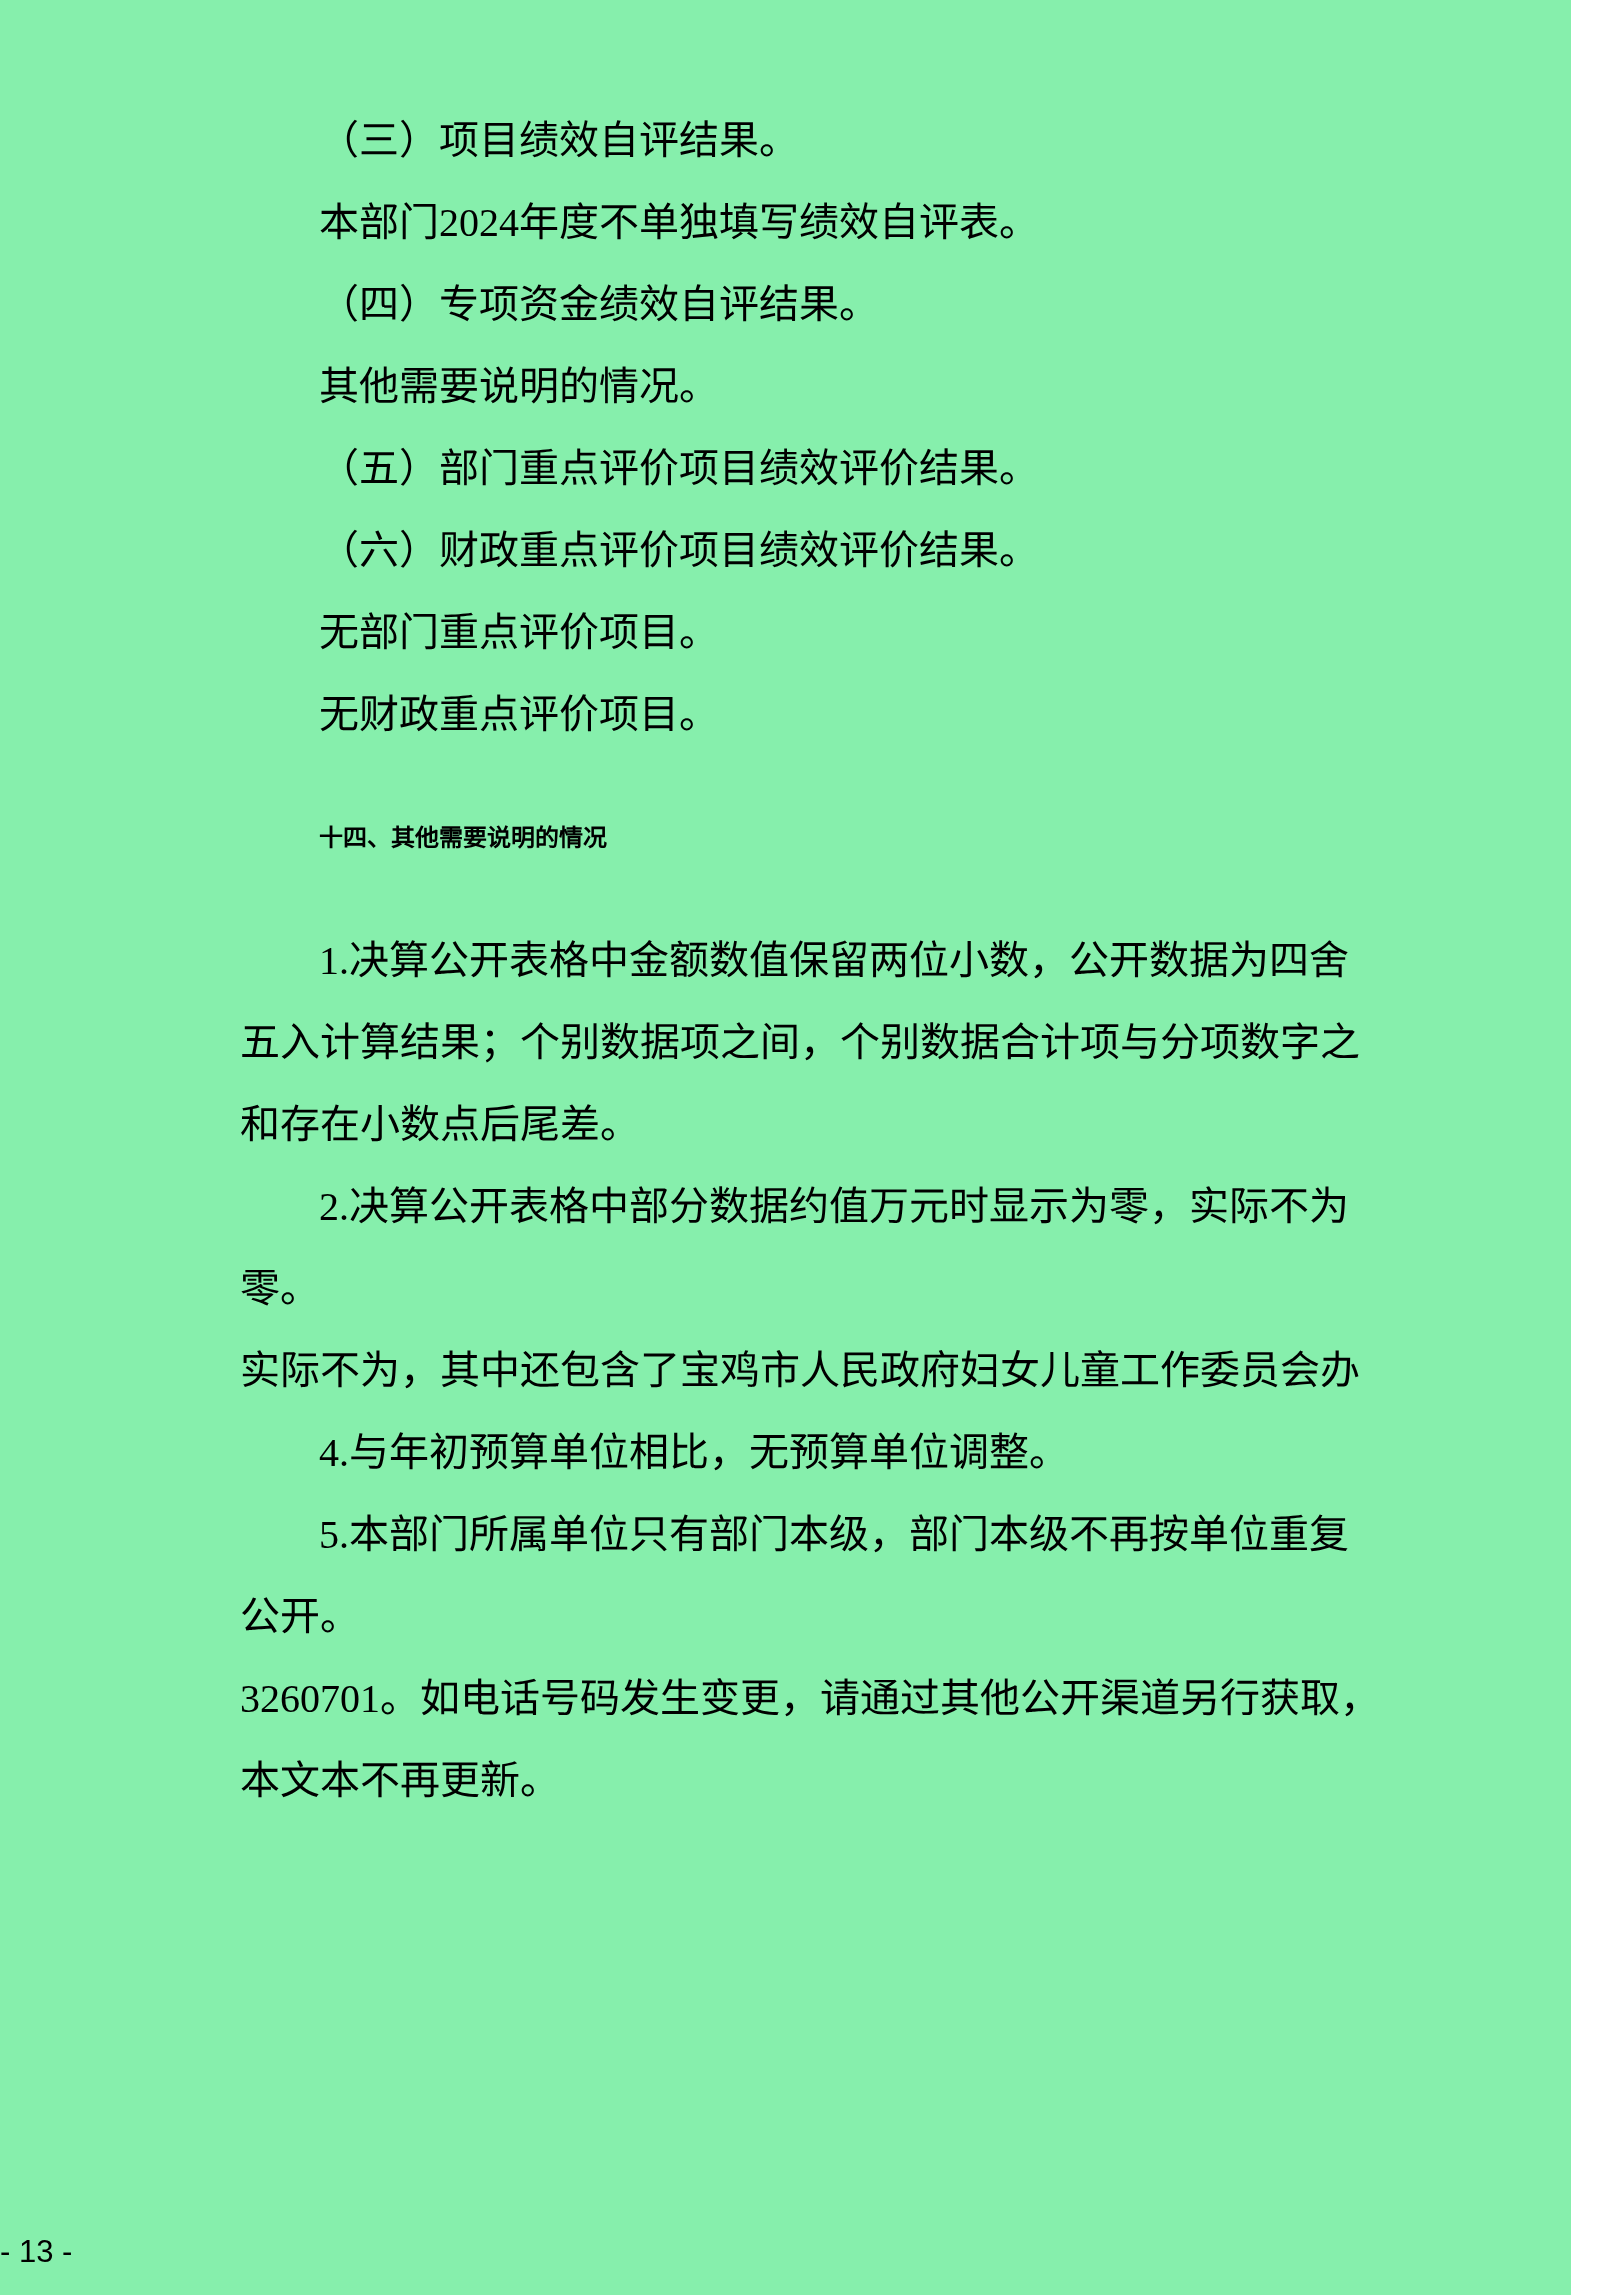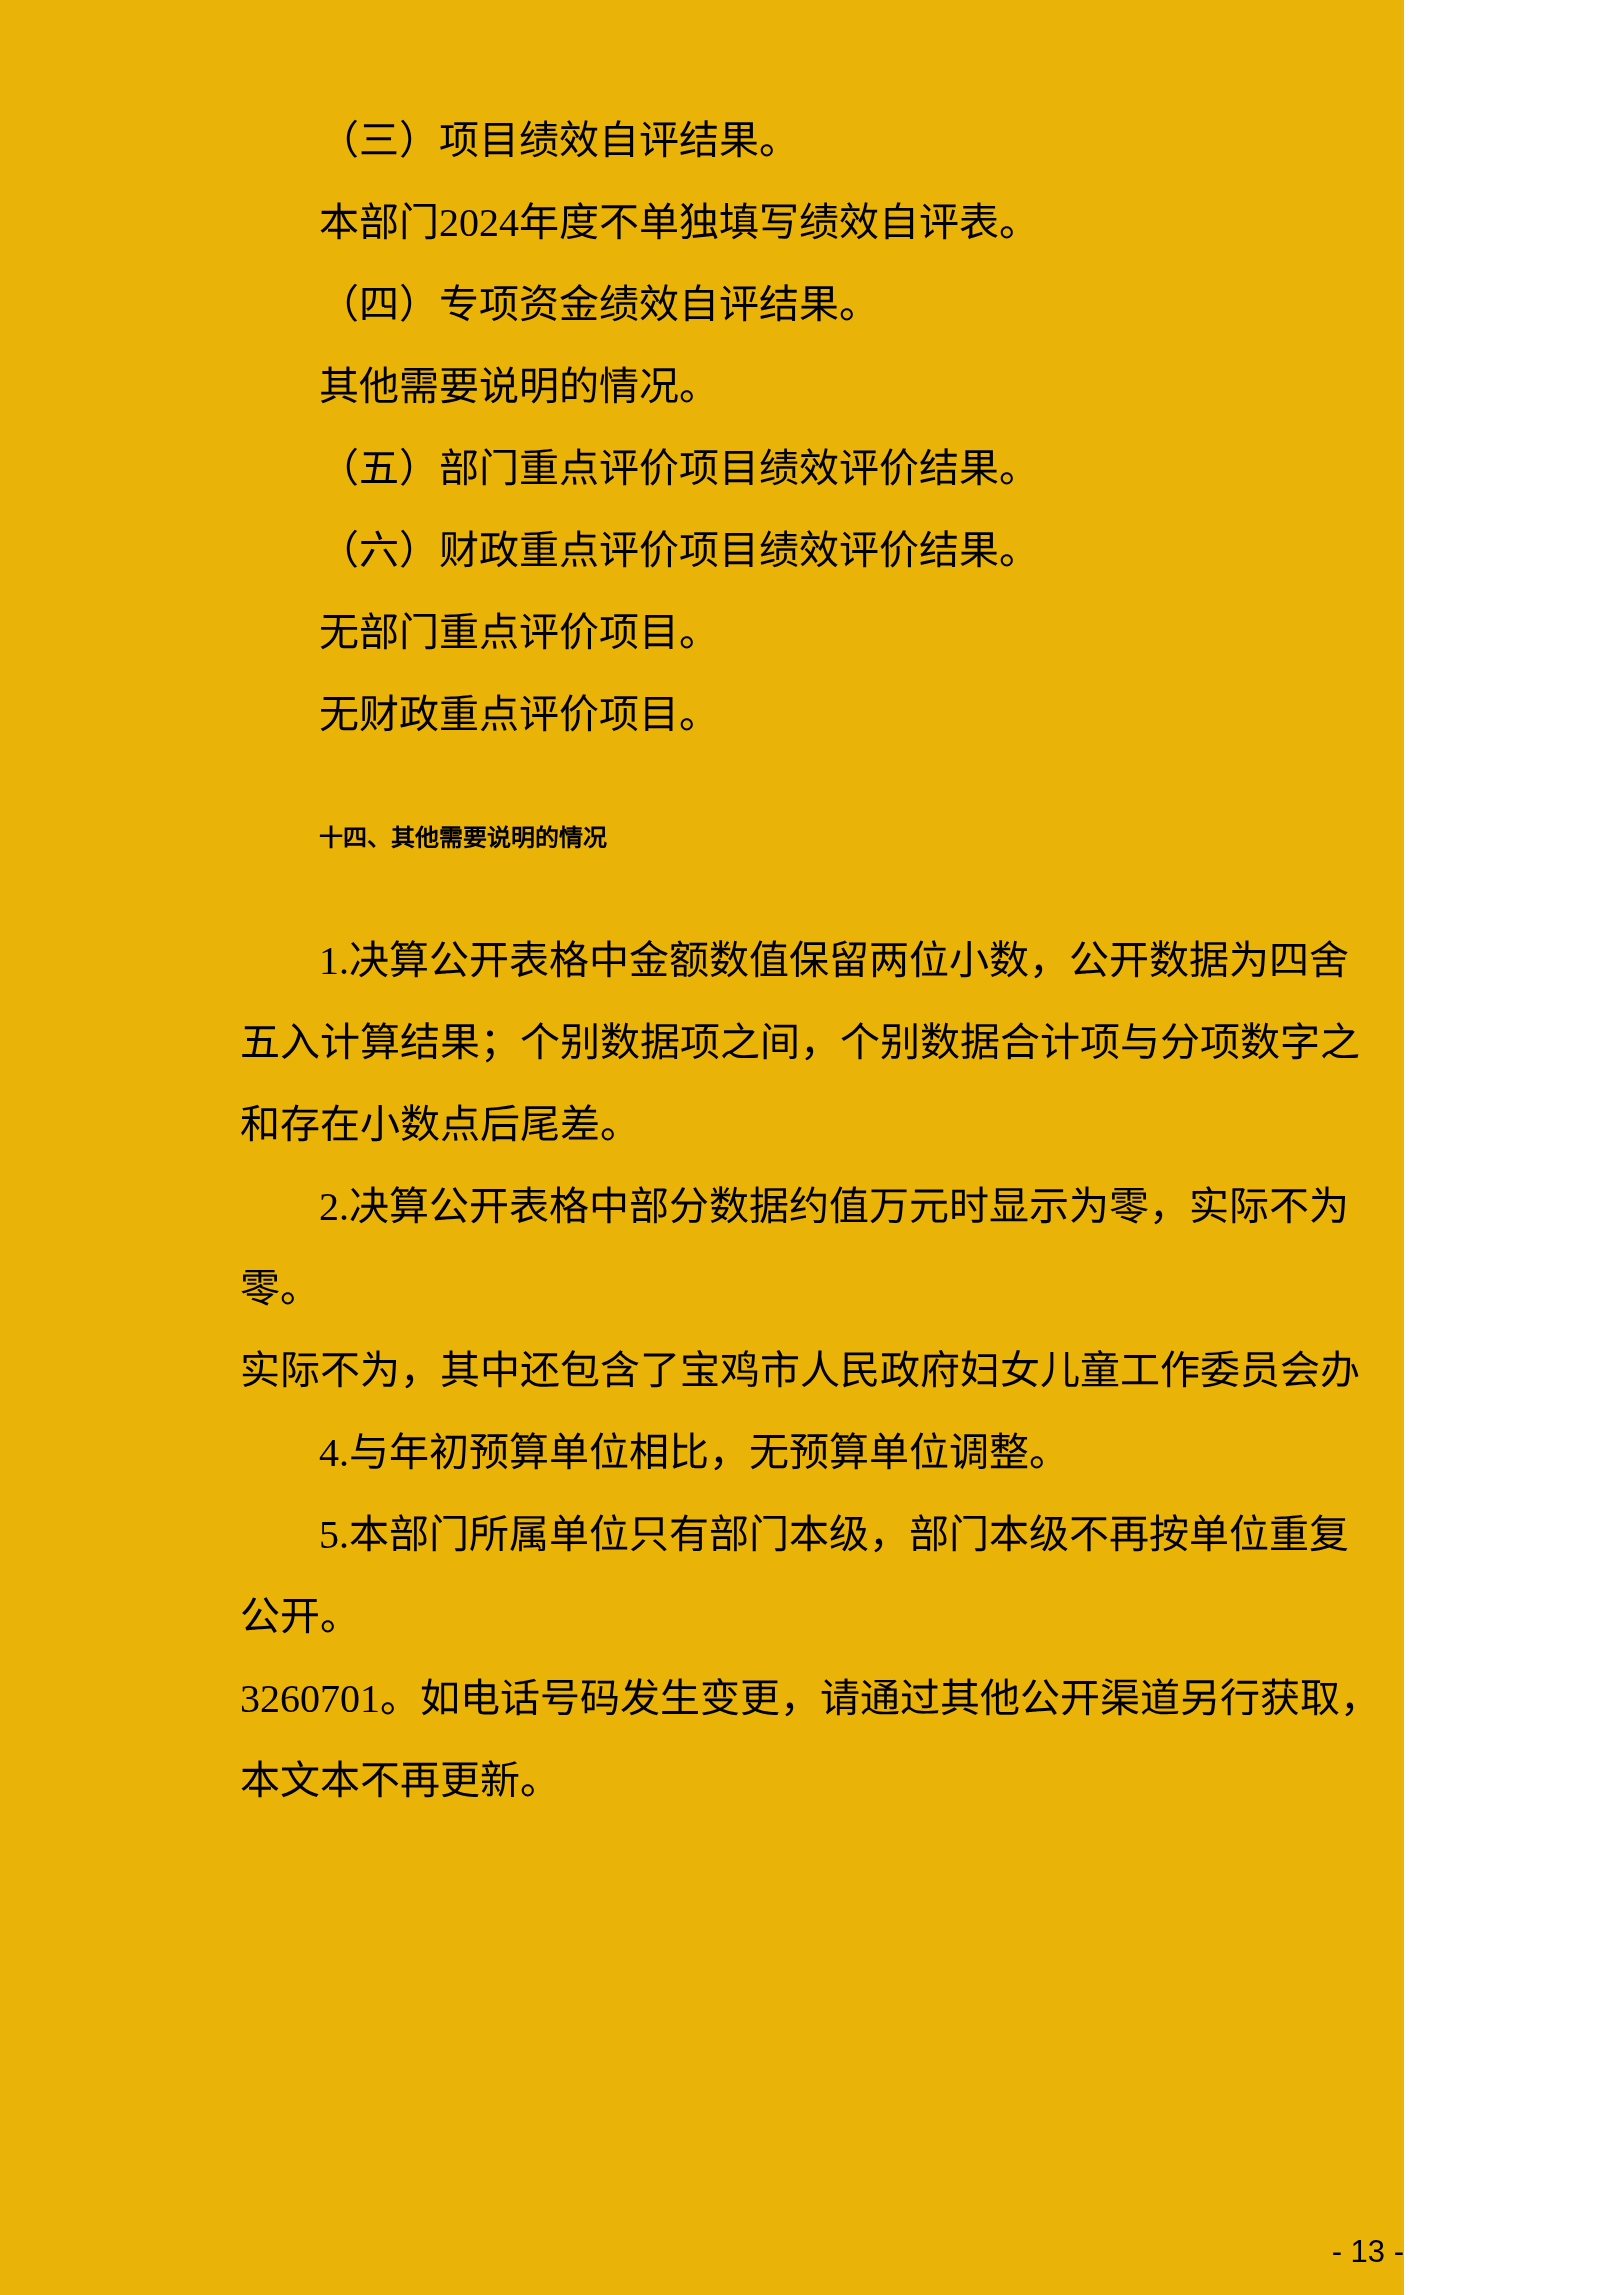--- a/index.html
+++ b/index.html
@@ -2,23 +2,23 @@
 <html lang="zh-CN" style="font-size:11px"><head>
 <meta charset="utf-8">
 <style>
   html, body {
     margin: 0;
     padding: 0;
     background: #ffffff;
   }
   .page {
     position: relative;
-    width: 1404px;
+    width: 1571px;
     height: 2295px;
-    background: #eab308;
+    background: #86efac;
     overflow: hidden;
     color: #000000;
   }
   .doc-body {
     position: absolute;
     left: 240px;
     width: 1144px;
     top: 100px;
     font-family: "Liberation Serif", "DejaVu Serif", serif;
     font-size: 40px;
@@ -40,21 +40,21 @@
     font-family: "Liberation Sans", "DejaVu Sans", sans-serif;
     font-weight: bold;
     font-size: 24px;
     margin: 41px 0;
   }
   .page-number {
     position: absolute;
     top: 2235px;
     left: 0;
     width: 100%;
-    text-align: right;
+    text-align: left;
     font-family: "Liberation Sans", "DejaVu Sans", sans-serif;
     font-size: 31px;
     line-height: 1.1;
     color: #000000;
   }
 </style>
 </head>
 <body>
 
 <div class="page">

